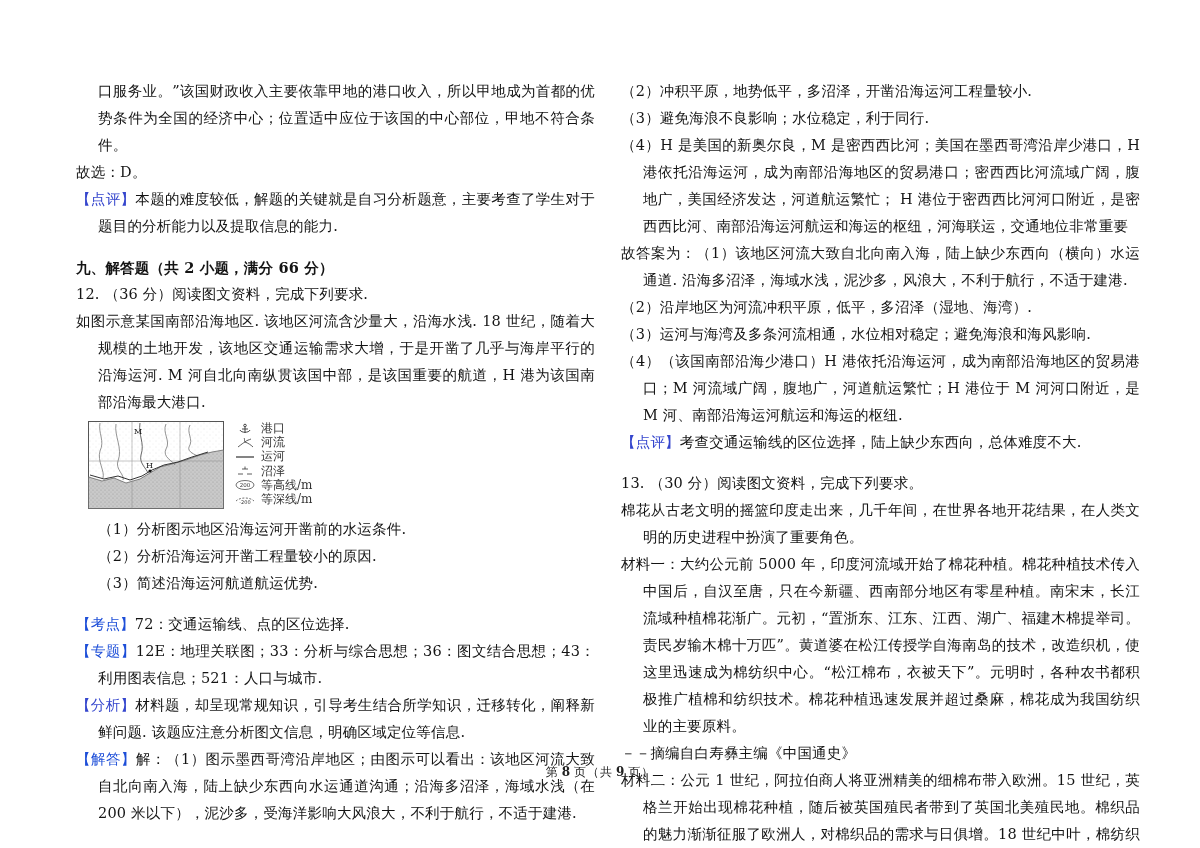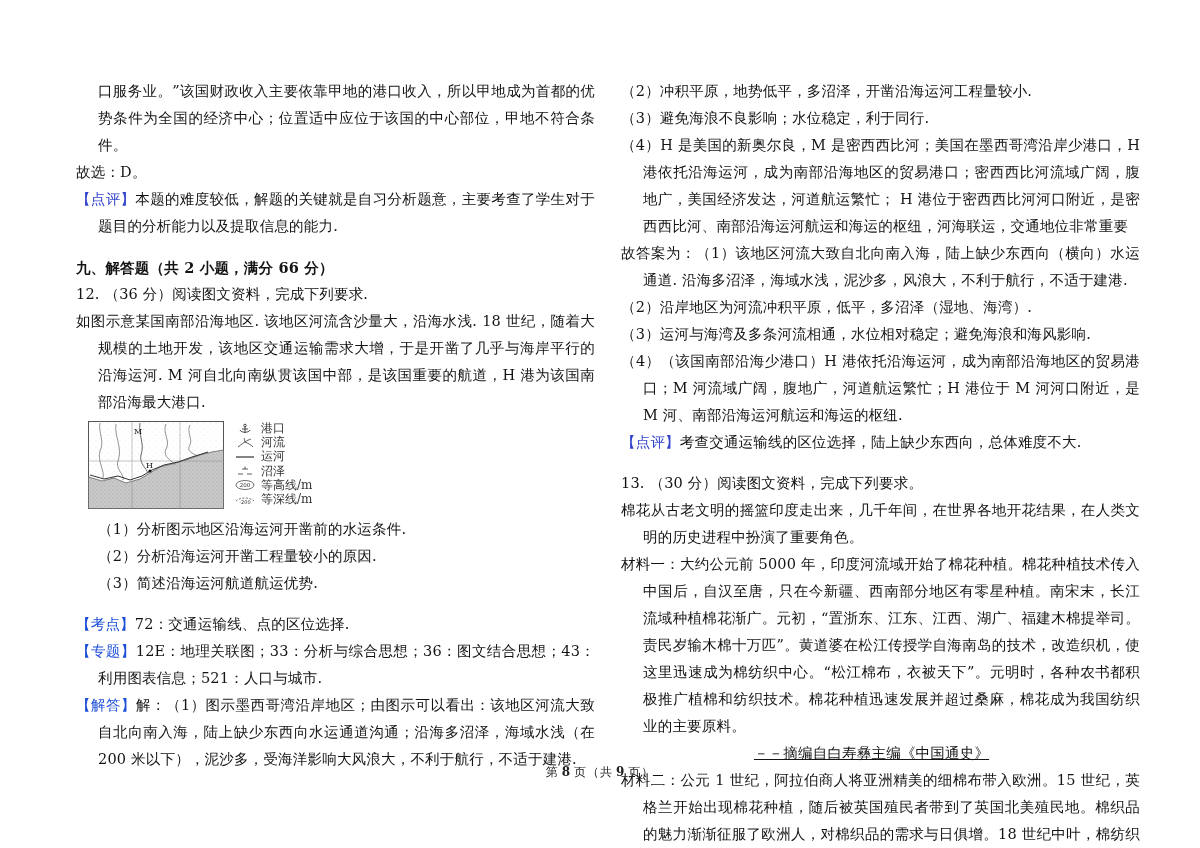--- a/index.html
+++ b/index.html
@@ -9,21 +9,21 @@
     width: 1200px; height: 848px;
     background: #ffffff; overflow: hidden;
     font-family: "DejaVu Serif", "Liberation Serif", serif;
     font-size: 14.5px; color: #141414; padding-left: 12px;
   }
   .cols { display: flex; gap: 26px; padding: 78px 60px 0 64px; }
   .col { width: 525px; }
   p { margin: 0; line-height: 27px; text-align: justify; letter-spacing: 0.2px; }
   .hang   { padding-left: 22px; text-indent: -22px; }
   .indent { padding-left: 22px; }
-  .src    { text-align: center; padding-right: 18px; text-decoration: underline; }
+  .src    { text-align: left; padding-right: 18px; }
   .bold   { font-weight: bold; }
   .sp     { height: 14px; }
   .lab-blue  { color: #3546cd; }
   .lab-green { color: #1d4ed8; }
   .figure { display: flex; align-items: flex-start; gap: 10px; margin: 5px 0 7px 12px; }
   .mapsvg { display: block; }
   .legend { display: flex; flex-direction: column; justify-content: space-between; height: 86px; padding: 1px 0; }
   .lg-row { display: flex; align-items: center; gap: 5px; height: 13px; }
   .lg-row span { font-size: 12px; line-height: 13px; color: #333; letter-spacing: 0; }
   .footer {
@@ -127,20 +127,21 @@
           </div>
         </div>
       </div>
 
       <p class="indent">（1）分析图示地区沿海运河开凿前的水运条件.</p>
       <p class="indent">（2）分析沿海运河开凿工程量较小的原因.</p>
       <p class="indent">（3）简述沿海运河航道航运优势.</p>
       <div class="sp"></div>
       <p class="hang"><span class="lab-green">【考点】</span><span>72：交通运输线、点的区位选择.</span></p>
       <p class="hang"><span class="lab-green">【专题】</span><span>12E：地理关联图；33：分析与综合思想；36：图文结合思想；43：利用图表信息；521：人口与城市.</span></p>
+      <p class="hang"><span class="lab-blue">【分析】</span><span>材料题，却呈现常规知识，引导考生结合所学知识，迁移转化，阐释新鲜问题. 该题应注意分析图文信息，明确区域定位等信息.</span></p>
       <p class="hang"><span class="lab-green">【解答】</span><span>解：（1）图示墨西哥湾沿岸地区；由图示可以看出：该地区河流大致自北向南入海，陆上缺少东西向水运通道沟通；沿海多沼泽，海域水浅（在 200 米以下），泥沙多，受海洋影响大风浪大，不利于航行，不适于建港.</span></p>
     </div>
 
     <div class="col">
       <p class="hang">（2）冲积平原，地势低平，多沼泽，开凿沿海运河工程量较小.</p>
       <p class="hang">（3）避免海浪不良影响；水位稳定，利于同行.</p>
       <p class="hang">（4）H 是美国的新奥尔良，M 是密西西比河；美国在墨西哥湾沿岸少港口，H 港依托沿海运河，成为南部沿海地区的贸易港口；密西西比河流域广阔，腹地广，美国经济发达，河道航运繁忙； H 港位于密西西比河河口附近，是密西西比河、南部沿海运河航运和海运的枢纽，河海联运，交通地位非常重要</p>
       <p class="hang">故答案为：（1）该地区河流大致自北向南入海，陆上缺少东西向（横向）水运通道. 沿海多沼泽，海域水浅，泥沙多，风浪大，不利于航行，不适于建港.</p>
       <p class="hang">（2）沿岸地区为河流冲积平原，低平，多沼泽（湿地、海湾）.</p>
       <p class="hang">（3）运河与海湾及多条河流相通，水位相对稳定；避免海浪和海风影响.</p>

